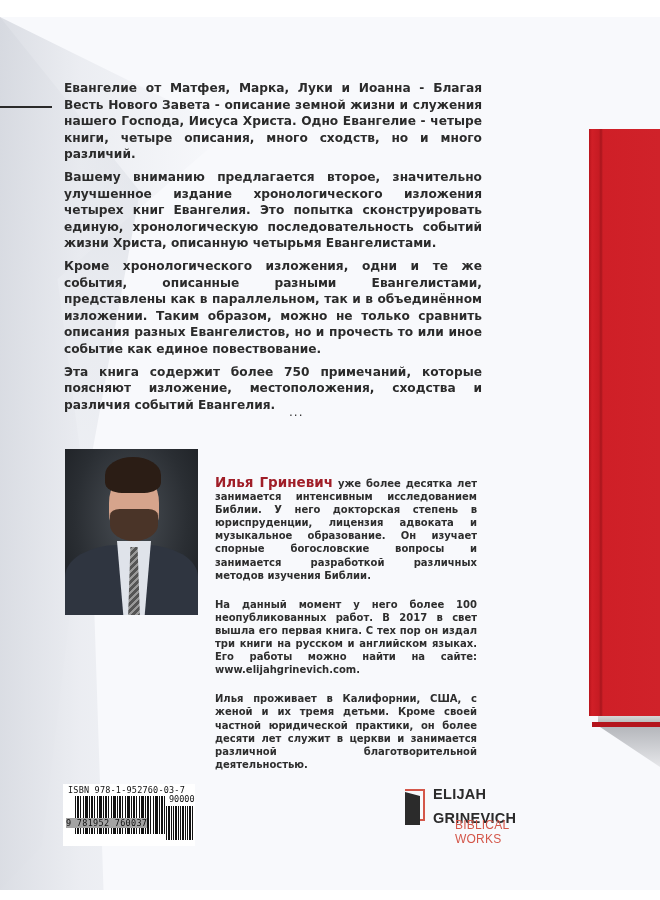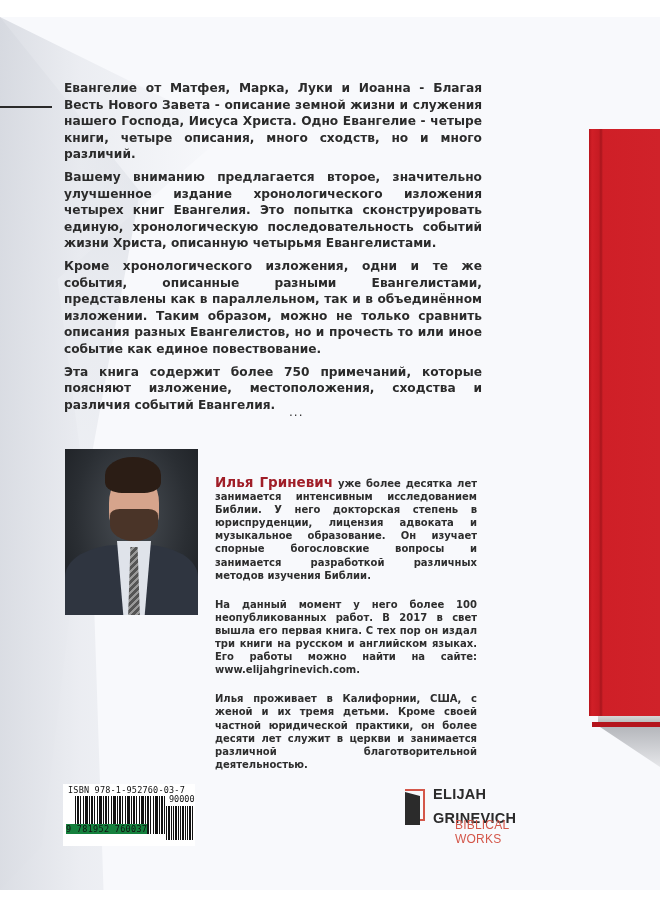--- a/index.html
+++ b/index.html
@@ -73,21 +73,21 @@
   .barcode {
     position: absolute; left: 63px; top: 757px; width: 132px; height: 62px; background: #fff;
     font-family: "DejaVu Sans Mono", monospace; color: #111; margin-top: 27px;
   }
   .isbn-label { position:absolute; left:5px; top:1px; font-size:8.5px; letter-spacing:0.2px; }
   .price { position:absolute; left:106px; top:10px; font-size:8.5px;text-align:right; }
   .bars-main { position:absolute; left:12px; top:12px; width:90px; height:38px;
     background: repeating-linear-gradient(90deg,#111 0 1px,#fff 1px 2px,#111 2px 4px,#fff 4px 5px,#111 5px 6px,#fff 6px 8px,#111 8px 9px,#fff 9px 10px,#111 10px 13px,#fff 13px 14px); }
   .bars-add { position:absolute; left:103px; top:22px; width:27px; height:34px;
     background: repeating-linear-gradient(90deg,#111 0 1px,#fff 1px 2px,#111 2px 4px,#fff 4px 5px,#111 5px 6px,#fff 6px 7px); }
-  .ean { position:absolute; left:3px; top:40px; font-size:8.5px; letter-spacing:0.3px; background:#15803d; }
+  .ean { position:absolute; left:3px; top:34px; font-size:8.5px; letter-spacing:0.3px; background:#a3a3a3; }
   .logo { position: absolute; left: 405px; top: 788px; width: 150px; height: 46px; }
   .logo .door-frame { position:absolute; left:0; top:1px; width:20px; height:32px; border:2px solid #d4574a; border-left:none; box-sizing:border-box; }
   .logo .door { position:absolute; left:0; top:4px; width:15px; height:33px; background:#2b2b2b; clip-path: polygon(0 0,100% 12%,100% 100%,0 100%); }
   .logo .line1, .logo .line2 { position:absolute; left:28px; font-weight:bold; color:#2b2b2b; font-size:14.5px; letter-spacing:0.3px; font-family:"Liberation Sans", sans-serif; }
   .logo .line1 { top:-2px; }
   .logo .line2 { top:22px; }
   .logo .sub { position:absolute; left:50px; top:30px; color:#d4574a; font-size:12px; letter-spacing:0.2px; font-family:"Liberation Sans", sans-serif; }
 </style>
 </head>
 <body>

